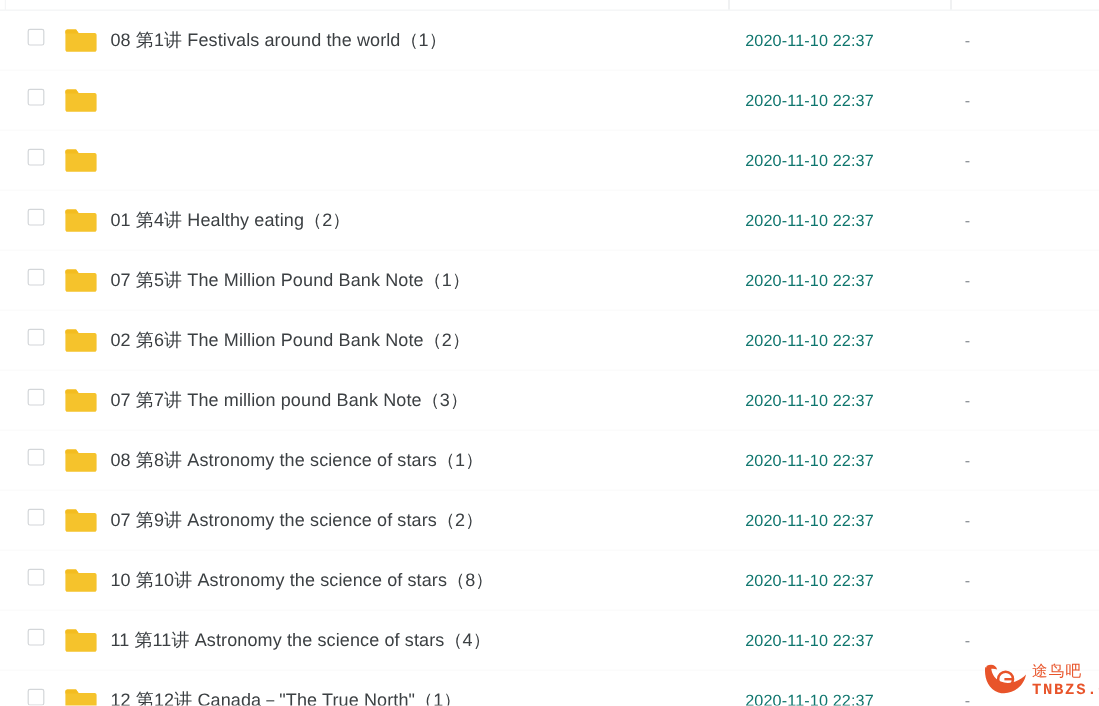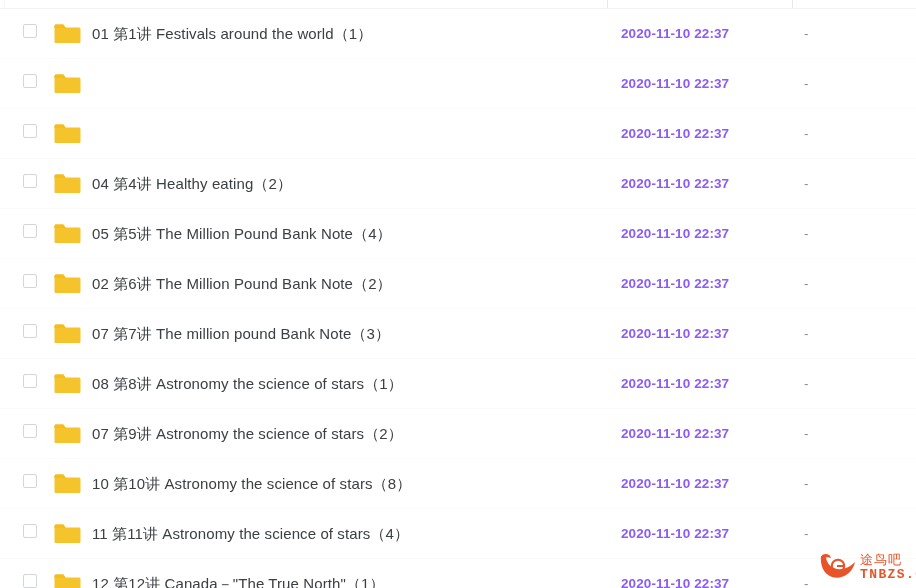--- a/index.html
+++ b/index.html
@@ -116,24 +116,23 @@
   }
 
   
   .date-cell {
     position: absolute;
     left: 621px;
     top: 0;
     height: 50px;
     line-height: 50px;
     font-size: 13.5px;
-    color: #8b5cf6;
+    color: #0f766e;
     white-space: nowrap;
     letter-spacing: 0.1px;
-    font-weight: bold;
   }
 
   
   .size-cell {
     position: absolute;
     left: 804px;
     top: 0;
     height: 50px;
     line-height: 50px;
     font-size: 13.5px;
@@ -195,75 +194,75 @@
   <div class="file-list" id="file-list">
       <div class="file-row">
         <div class="row-inner">
           <div class="checkbox"></div>
           <div class="folder-icon">
             <svg viewBox="0 0 27 22" width="27" height="22">
               <path d="M0.5 3.2 C0.5 2.2 1.2 1.5 2.2 1.5 L9.4 1.5 L11.6 4.4 L24.8 4.4 C25.8 4.4 26.5 5.1 26.5 6.1 L26.5 18.4 C26.5 19.4 25.8 20.1 24.8 20.1 L2.2 20.1 C1.2 20.1 0.5 19.4 0.5 18.4 Z" fill="#f5c32c"></path>
               <path d="M0.5 3.2 C0.5 2.2 1.2 1.5 2.2 1.5 L9.4 1.5 L11.6 4.9 L0.5 4.9 Z" fill="#f3bc1f"></path>
             </svg>
           </div>
-          <div class="name-cell">01 第1讲 Festivals around the world（1）</div>
-          <div class="date-cell">2020-11-10 22:37</div>
-          <div class="size-cell">-</div>
-        </div>
-      </div>
-      <div class="file-row">
-        <div class="row-inner">
-          <div class="checkbox"></div>
-          <div class="folder-icon">
-            <svg viewBox="0 0 27 22" width="27" height="22">
-              <path d="M0.5 3.2 C0.5 2.2 1.2 1.5 2.2 1.5 L9.4 1.5 L11.6 4.4 L24.8 4.4 C25.8 4.4 26.5 5.1 26.5 6.1 L26.5 18.4 C26.5 19.4 25.8 20.1 24.8 20.1 L2.2 20.1 C1.2 20.1 0.5 19.4 0.5 18.4 Z" fill="#f5c32c"></path>
-              <path d="M0.5 3.2 C0.5 2.2 1.2 1.5 2.2 1.5 L9.4 1.5 L11.6 4.9 L0.5 4.9 Z" fill="#f3bc1f"></path>
-            </svg>
-          </div>
-          <div class="date-cell">2020-11-10 22:37</div>
-          <div class="size-cell">-</div>
-        </div>
-      </div>
-      <div class="file-row">
-        <div class="row-inner">
-          <div class="checkbox"></div>
-          <div class="folder-icon">
-            <svg viewBox="0 0 27 22" width="27" height="22">
-              <path d="M0.5 3.2 C0.5 2.2 1.2 1.5 2.2 1.5 L9.4 1.5 L11.6 4.4 L24.8 4.4 C25.8 4.4 26.5 5.1 26.5 6.1 L26.5 18.4 C26.5 19.4 25.8 20.1 24.8 20.1 L2.2 20.1 C1.2 20.1 0.5 19.4 0.5 18.4 Z" fill="#f5c32c"></path>
-              <path d="M0.5 3.2 C0.5 2.2 1.2 1.5 2.2 1.5 L9.4 1.5 L11.6 4.9 L0.5 4.9 Z" fill="#f3bc1f"></path>
-            </svg>
-          </div>
-          <div class="date-cell">2020-11-10 22:37</div>
-          <div class="size-cell">-</div>
-        </div>
-      </div>
-      <div class="file-row">
-        <div class="row-inner">
-          <div class="checkbox"></div>
-          <div class="folder-icon">
-            <svg viewBox="0 0 27 22" width="27" height="22">
-              <path d="M0.5 3.2 C0.5 2.2 1.2 1.5 2.2 1.5 L9.4 1.5 L11.6 4.4 L24.8 4.4 C25.8 4.4 26.5 5.1 26.5 6.1 L26.5 18.4 C26.5 19.4 25.8 20.1 24.8 20.1 L2.2 20.1 C1.2 20.1 0.5 19.4 0.5 18.4 Z" fill="#f5c32c"></path>
-              <path d="M0.5 3.2 C0.5 2.2 1.2 1.5 2.2 1.5 L9.4 1.5 L11.6 4.9 L0.5 4.9 Z" fill="#f3bc1f"></path>
-            </svg>
-          </div>
-          <div class="name-cell">04 第4讲 Healthy eating（2）</div>
-          <div class="date-cell">2020-11-10 22:37</div>
-          <div class="size-cell">-</div>
-        </div>
-      </div>
-      <div class="file-row">
-        <div class="row-inner">
-          <div class="checkbox"></div>
-          <div class="folder-icon">
-            <svg viewBox="0 0 27 22" width="27" height="22">
-              <path d="M0.5 3.2 C0.5 2.2 1.2 1.5 2.2 1.5 L9.4 1.5 L11.6 4.4 L24.8 4.4 C25.8 4.4 26.5 5.1 26.5 6.1 L26.5 18.4 C26.5 19.4 25.8 20.1 24.8 20.1 L2.2 20.1 C1.2 20.1 0.5 19.4 0.5 18.4 Z" fill="#f5c32c"></path>
-              <path d="M0.5 3.2 C0.5 2.2 1.2 1.5 2.2 1.5 L9.4 1.5 L11.6 4.9 L0.5 4.9 Z" fill="#f3bc1f"></path>
-            </svg>
-          </div>
-          <div class="name-cell">05 第5讲 The Million Pound Bank Note（4）</div>
+          <div class="name-cell">08 第1讲 Festivals around the world（1）</div>
+          <div class="date-cell">2020-11-10 22:37</div>
+          <div class="size-cell">-</div>
+        </div>
+      </div>
+      <div class="file-row">
+        <div class="row-inner">
+          <div class="checkbox"></div>
+          <div class="folder-icon">
+            <svg viewBox="0 0 27 22" width="27" height="22">
+              <path d="M0.5 3.2 C0.5 2.2 1.2 1.5 2.2 1.5 L9.4 1.5 L11.6 4.4 L24.8 4.4 C25.8 4.4 26.5 5.1 26.5 6.1 L26.5 18.4 C26.5 19.4 25.8 20.1 24.8 20.1 L2.2 20.1 C1.2 20.1 0.5 19.4 0.5 18.4 Z" fill="#f5c32c"></path>
+              <path d="M0.5 3.2 C0.5 2.2 1.2 1.5 2.2 1.5 L9.4 1.5 L11.6 4.9 L0.5 4.9 Z" fill="#f3bc1f"></path>
+            </svg>
+          </div>
+          <div class="date-cell">2020-11-10 22:37</div>
+          <div class="size-cell">-</div>
+        </div>
+      </div>
+      <div class="file-row">
+        <div class="row-inner">
+          <div class="checkbox"></div>
+          <div class="folder-icon">
+            <svg viewBox="0 0 27 22" width="27" height="22">
+              <path d="M0.5 3.2 C0.5 2.2 1.2 1.5 2.2 1.5 L9.4 1.5 L11.6 4.4 L24.8 4.4 C25.8 4.4 26.5 5.1 26.5 6.1 L26.5 18.4 C26.5 19.4 25.8 20.1 24.8 20.1 L2.2 20.1 C1.2 20.1 0.5 19.4 0.5 18.4 Z" fill="#f5c32c"></path>
+              <path d="M0.5 3.2 C0.5 2.2 1.2 1.5 2.2 1.5 L9.4 1.5 L11.6 4.9 L0.5 4.9 Z" fill="#f3bc1f"></path>
+            </svg>
+          </div>
+          <div class="date-cell">2020-11-10 22:37</div>
+          <div class="size-cell">-</div>
+        </div>
+      </div>
+      <div class="file-row">
+        <div class="row-inner">
+          <div class="checkbox"></div>
+          <div class="folder-icon">
+            <svg viewBox="0 0 27 22" width="27" height="22">
+              <path d="M0.5 3.2 C0.5 2.2 1.2 1.5 2.2 1.5 L9.4 1.5 L11.6 4.4 L24.8 4.4 C25.8 4.4 26.5 5.1 26.5 6.1 L26.5 18.4 C26.5 19.4 25.8 20.1 24.8 20.1 L2.2 20.1 C1.2 20.1 0.5 19.4 0.5 18.4 Z" fill="#f5c32c"></path>
+              <path d="M0.5 3.2 C0.5 2.2 1.2 1.5 2.2 1.5 L9.4 1.5 L11.6 4.9 L0.5 4.9 Z" fill="#f3bc1f"></path>
+            </svg>
+          </div>
+          <div class="name-cell">01 第4讲 Healthy eating（2）</div>
+          <div class="date-cell">2020-11-10 22:37</div>
+          <div class="size-cell">-</div>
+        </div>
+      </div>
+      <div class="file-row">
+        <div class="row-inner">
+          <div class="checkbox"></div>
+          <div class="folder-icon">
+            <svg viewBox="0 0 27 22" width="27" height="22">
+              <path d="M0.5 3.2 C0.5 2.2 1.2 1.5 2.2 1.5 L9.4 1.5 L11.6 4.4 L24.8 4.4 C25.8 4.4 26.5 5.1 26.5 6.1 L26.5 18.4 C26.5 19.4 25.8 20.1 24.8 20.1 L2.2 20.1 C1.2 20.1 0.5 19.4 0.5 18.4 Z" fill="#f5c32c"></path>
+              <path d="M0.5 3.2 C0.5 2.2 1.2 1.5 2.2 1.5 L9.4 1.5 L11.6 4.9 L0.5 4.9 Z" fill="#f3bc1f"></path>
+            </svg>
+          </div>
+          <div class="name-cell">07 第5讲 The Million Pound Bank Note（1）</div>
           <div class="date-cell">2020-11-10 22:37</div>
           <div class="size-cell">-</div>
         </div>
       </div>
       <div class="file-row">
         <div class="row-inner">
           <div class="checkbox"></div>
           <div class="folder-icon">
             <svg viewBox="0 0 27 22" width="27" height="22">
               <path d="M0.5 3.2 C0.5 2.2 1.2 1.5 2.2 1.5 L9.4 1.5 L11.6 4.4 L24.8 4.4 C25.8 4.4 26.5 5.1 26.5 6.1 L26.5 18.4 C26.5 19.4 25.8 20.1 24.8 20.1 L2.2 20.1 C1.2 20.1 0.5 19.4 0.5 18.4 Z" fill="#f5c32c"></path>

